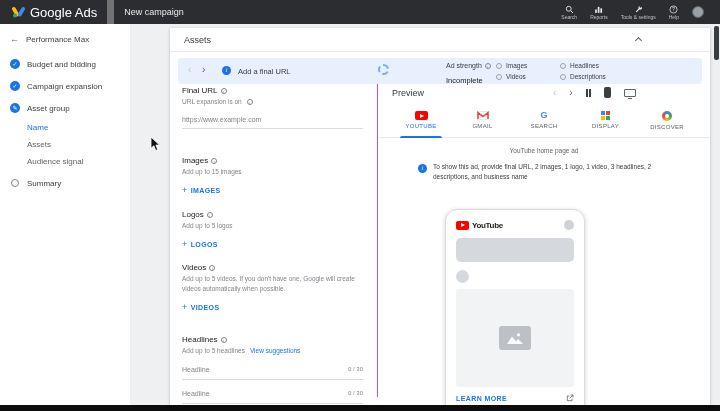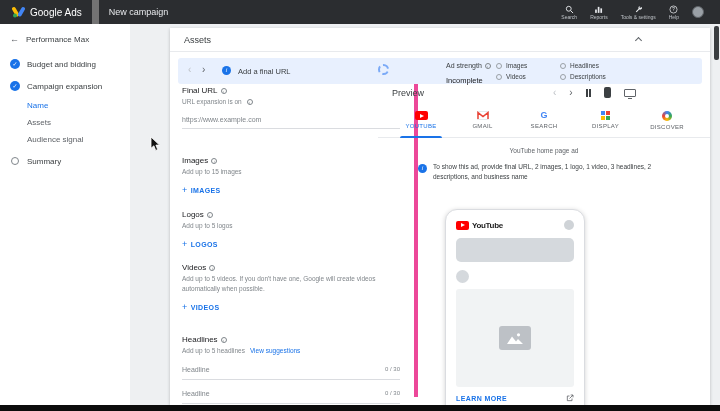--- a/index.html
+++ b/index.html
@@ -2,21 +2,21 @@
 <html><head>
 <meta charset="utf-8">
 <style>
   * { margin:0; padding:0; box-sizing:border-box; }
   body { font-family:"Liberation Sans", sans-serif; background:#ddd; }
   .screen { position:relative; width:720px; height:411px; background:#eef0f2; overflow:hidden; }
 
   
   .topbar { position:absolute; left:0; top:0; width:720px; height:24px; background:#2b2d30; display:flex; align-items:center; z-index:30; }
   .brand { display:flex; align-items:center; gap:5px; padding-left:12px; }
-  .brand-name { font-size:10px; color:#fff; white-space:nowrap; }
+  .brand-name { font-size:13px; color:#fff; white-space:nowrap; }
   .top-title { font-size:9px; color:#e8eaed; margin-left:10px; padding-left:10px; border-left:7px solid #737373; line-height:24px; white-space:nowrap; }
   .top-actions { margin-left:auto; display:flex; align-items:center; gap:13px; padding-right:16px; }
   .top-action { display:flex; flex-direction:column; align-items:center; gap:1px; cursor:pointer; }
   .top-action .lbl { font-size:5px; color:#bdc1c6; white-space:nowrap; line-height:1; }
   .avatar { width:12px; height:12px; border-radius:50%; background:#9aa0a6; border:1px solid #5f6368; }
 
   
   .sidebar { position:absolute; left:0; top:24px; width:130px; bottom:6px; background:#fff; z-index:5; }
   .sidebar-back { display:flex; align-items:center; gap:7px; padding:11px 0 9px 10px; font-size:8px; color:#3c4043; }
   .back-arrow { color:#5f6368; font-size:9px; line-height:1; }
@@ -43,21 +43,21 @@
   .gauge { left:200px; top:6px; width:11px; height:11px; border-radius:50%; border:2px dashed #7baaf7; }
   .adstr { left:232px; top:4px;margin-left:36px; }
   .adstr-top { display:flex; align-items:center; gap:3px; font-size:7px; color:#3c4043; }
   .adstr-val { font-size:7.5px; color:#202124; margin-top:2px; }
   .mini-info { width:6px; height:6px; border-radius:50%; border:1px solid #80868b; color:#80868b; font-size:4px; line-height:6px; text-align:center; font-style:italic; }
   .checklist { left:318px; top:4px; display:grid; grid-template-columns:64px 78px; row-gap:4px; }
   .chk { display:flex; align-items:center; gap:4px; font-size:6.5px; color:#3c4043; }
   .chk-dot { width:6px; height:6px; border:1px solid #9aa0a6; border-radius:50%; }
 
   
-  .form-col { position:absolute; left:0; top:56px; width:248px; bottom:8px; border-right:4px solid #ec4899; }
+  .form-col { position:absolute; left:0; top:56px; width:208px; bottom:8px; border-right:1px solid #ec4899; }
   .fsec { position:absolute; left:12px; right:14px; }
   .sec-finalurl { top:2px; } .sec-images { top:72px; } .sec-logos { top:126px; }
   .sec-videos { top:179px; } .sec-headlines { top:251px; }
   .flabel { display:flex; align-items:center; gap:3px; font-size:8px; color:#202124; }
   .fsub { margin-top:2px; font-size:6.5px; color:#80868b; line-height:1.5; display:flex; gap:5px; align-items:center; flex-wrap:wrap; }
   .flink { font-size:6.5px; color:#1a73e8; cursor:pointer; }
   .ffield { margin-top:9px; border-bottom:1px solid #dadce0; padding-bottom:5px; font-size:7px; color:#80868b; cursor:text; position:relative; }
   .fadd { margin-top:9px; display:flex; align-items:center; gap:3px; color:#1a73e8; font-size:7px; font-weight:bold; letter-spacing:.4px; cursor:pointer; }
   .plus { font-size:9px; line-height:1; font-weight:normal; }
   .hl-field { margin-top:10px; border-bottom:1px solid #dadce0; padding-bottom:6px; font-size:7px; color:#80868b; position:relative; cursor:text; }
@@ -166,20 +166,24 @@
       <span class="back-arrow">←</span>
       <span>Performance Max</span>
     </div>
     <div class="step">
       <span class="dot complete">✓</span>
       <span>Budget and bidding</span>
     </div>
     <div class="step">
       <span class="dot complete">✓</span>
       <span>Campaign expansion</span>
+    </div>
+    <div class="step">
+      <span class="dot current">✎</span>
+      <span>Asset group</span>
     </div>
     <div class="substeps">
       <div class="substep selected">Name</div>
       <div class="substep">Assets</div>
       <div class="substep">Audience signal</div>
     </div>
     <div class="step">
       <span class="dot upcoming"></span>
       <span>Summary</span>
     </div>

